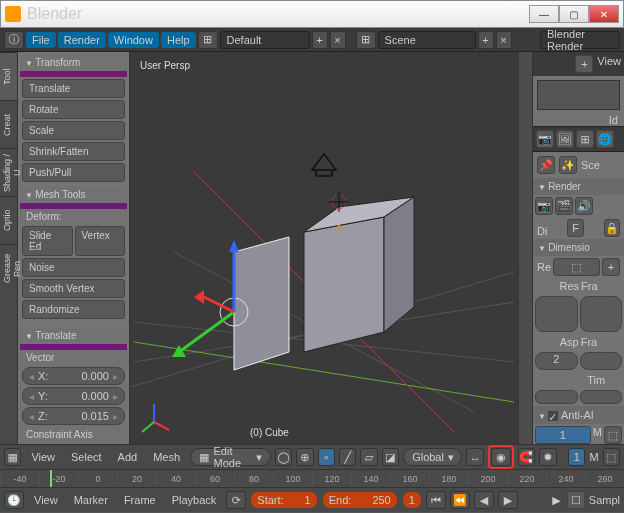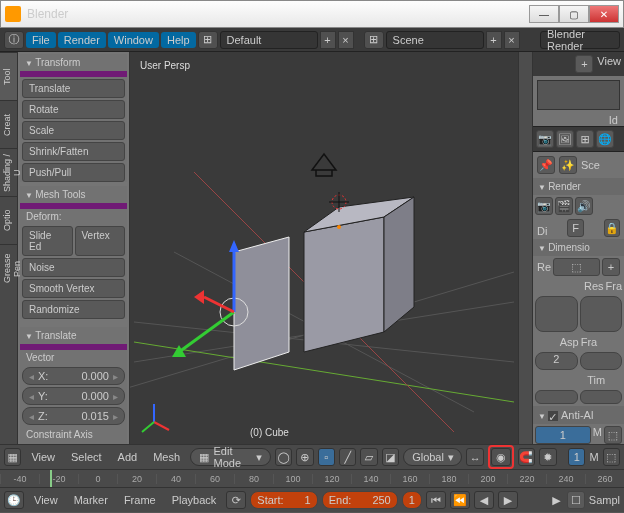--- a/index.html
+++ b/index.html
@@ -1,19 +1,19 @@
 <!DOCTYPE html>
 <html><head>
 <meta charset="utf-8">
 <style>
 *{margin:0;padding:0;box-sizing:border-box;font-family:Arial,sans-serif;font-size:11px;color:#ccc;user-select:none}
 body{background:#555;width:624px;height:513px;overflow:hidden}
 .titlebar{height:28px;background:linear-gradient(#fdfdfd,#e8e8e8);border:1px solid #888;display:flex;align-items:center;padding:0 4px;color:#333}
 .titlebar .ico{width:16px;height:16px;background:#f90;border-radius:2px;margin-right:6px}
-.titlebar .title{flex:1;font-size:12px}
+.titlebar .title{flex:1;font-size:16px}
 .winbtns{display:flex;gap:0}
 .winbtn{width:30px;height:18px;background:linear-gradient(#f5f5f5,#ddd);border:1px solid #999;display:flex;align-items:center;justify-content:center;font-size:10px;color:#333}
 .winbtn.close{background:linear-gradient(#e77,#c33);color:#fff}
 .topmenu{height:24px;background:#3a3a3a;display:flex;align-items:center;padding:0 4px;gap:2px;border-bottom:1px solid #222}
 .mbtn{padding:2px 6px;background:#0369a1;border-radius:3px;cursor:pointer}
 .iconbtn{width:20px;height:18px;background:#505050;border:1px solid #333;border-radius:3px;display:flex;align-items:center;justify-content:center;cursor:pointer}
 .drop{height:18px;background:#353535;border:1px solid #222;border-radius:3px;padding:0 6px;display:flex;align-items:center;gap:6px;cursor:pointer}
 .smallbtn{width:16px;height:18px;background:#505050;border:1px solid #333;display:flex;align-items:center;justify-content:center;cursor:pointer}
 .main{display:flex;height:392px}
 .tabs{width:18px;background:#494949;border-right:1px solid #333;display:flex;flex-direction:column}
@@ -66,21 +66,21 @@
   </div>
 </div>
 
 <div class="topmenu">
   <div class="iconbtn">ⓘ</div>
   <div class="mbtn">File</div>
   <div class="mbtn">Render</div>
   <div class="mbtn">Window</div>
   <div class="mbtn">Help</div>
   <div class="iconbtn">⊞</div>
-  <div class="drop" style="width:98px">
+  <div class="drop" style="width:90px">
       <span>Default</span>
     </div>
   <div class="smallbtn">+</div>
   <div class="smallbtn">×</div>
   <div style="width:6px"></div>
   <div class="iconbtn">⊞</div>
   <div class="drop" style="width:98px">
       <span>Scene</span>
     </div>
   <div class="smallbtn">+</div>
@@ -227,21 +227,21 @@
       <span>Di</span>
       <div class="ricon">F</div>
       <div class="ricon">🔒</div>
     </div>
     <div class="rhead">Dimensio</div>
     <div style="display:flex;align-items:center;gap:2px;padding:2px 4px">
       <span>Re</span>
       <div class="ricon" style="flex:1">⬚</div>
       <div class="ricon">+</div>
     </div>
-    <div class="rrow" style="justify-content:flex-end">
+    <div class="rrow" style="justify-content:center">
         <span>Res</span>
         <span>Fra</span>
       </div>
     <div class="rrow">
       <div style="flex:1;height:36px;background:#5a5a5a;border:1px solid #444;border-radius:8px"></div>
       <div style="flex:1;height:36px;background:#5a5a5a;border:1px solid #444;border-radius:8px"></div>
     </div>
     <div class="rrow" style="justify-content:center">
         <span>Asp</span>
         <span>Fra</span>

